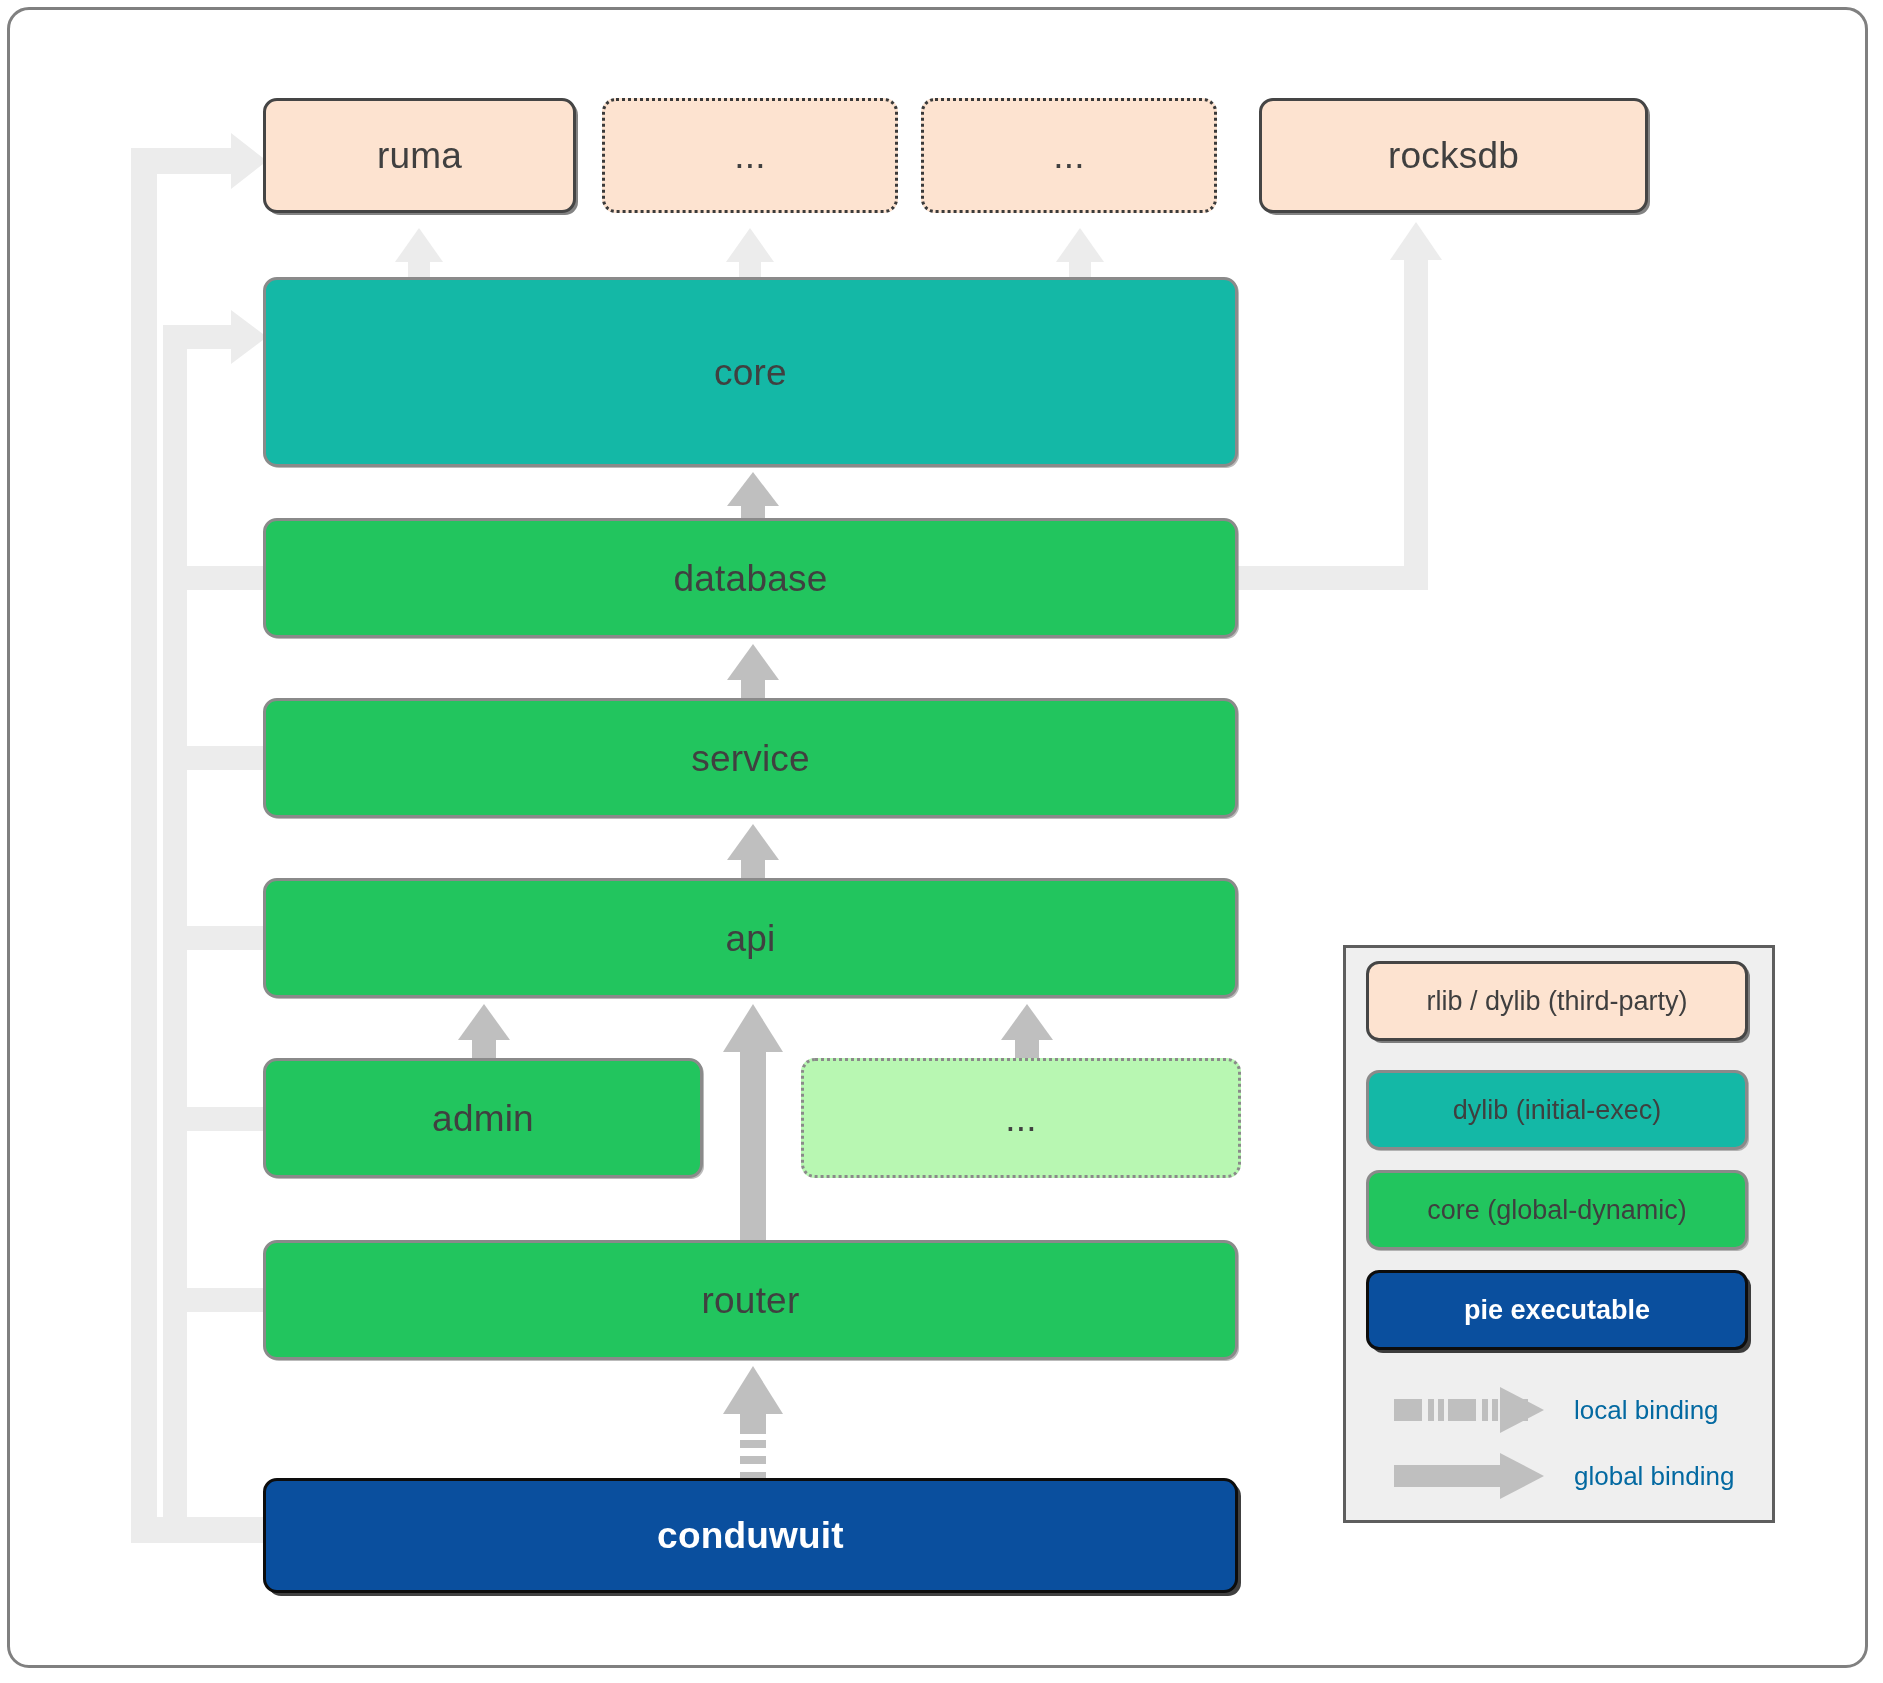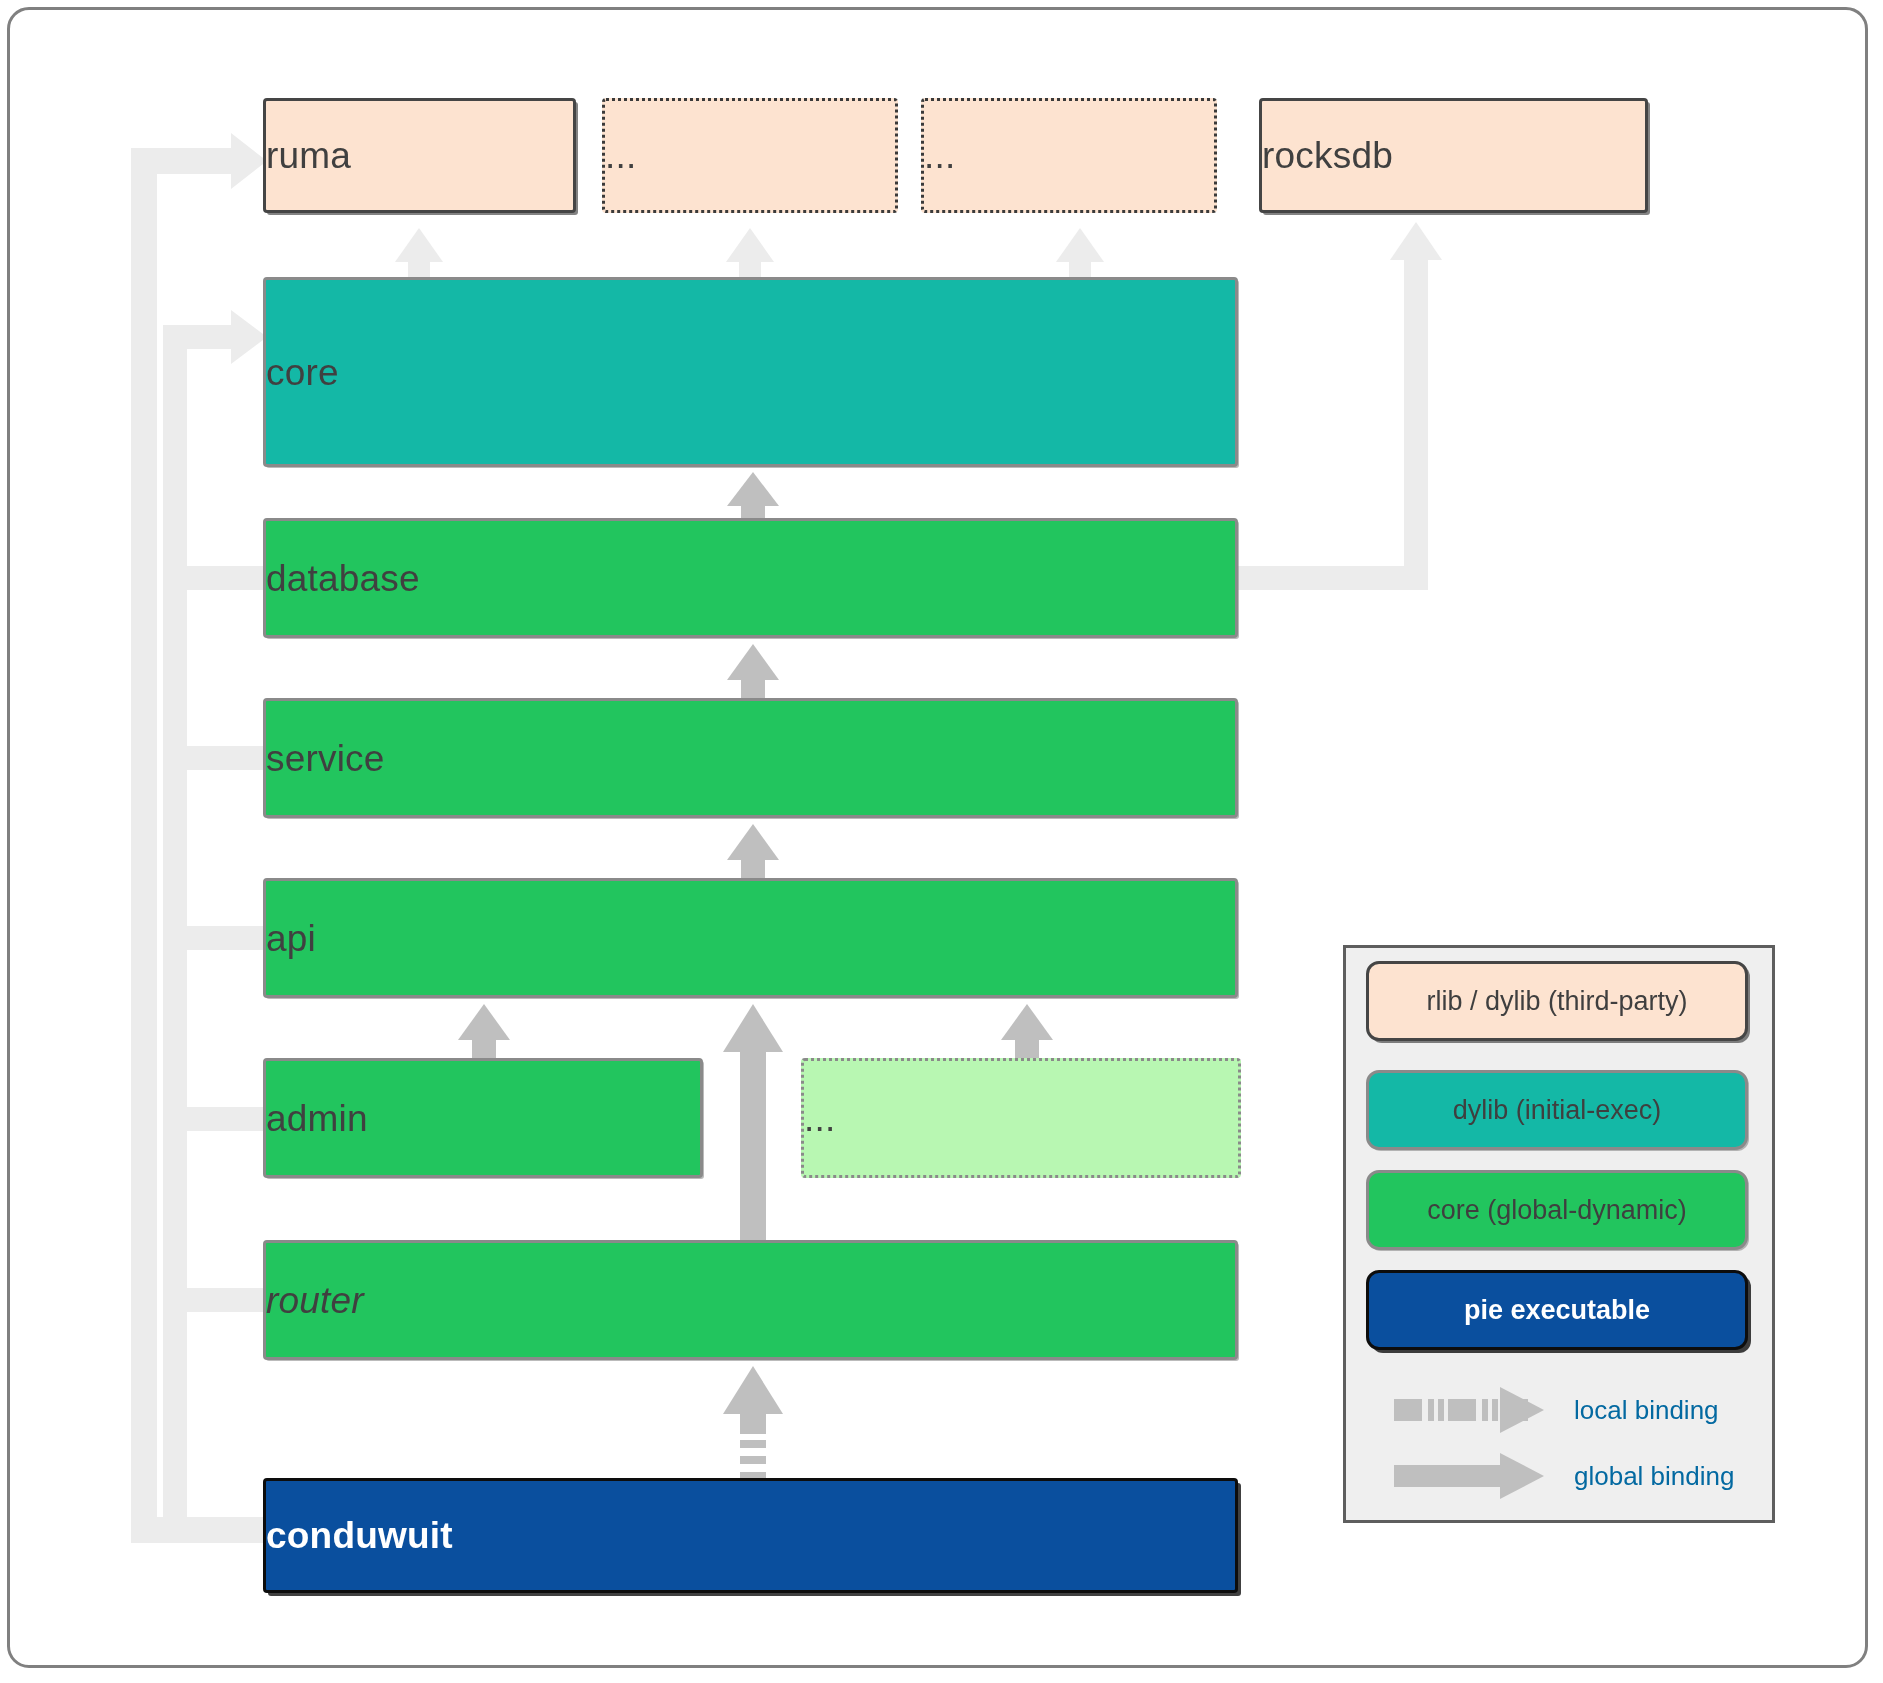--- a/index.html
+++ b/index.html
@@ -11,22 +11,22 @@
 
   
   .frame{
     position:absolute;left:7px;top:7px;width:1861px;height:1661px;
     border:3px solid #808080;border-radius:22px;background:#fff;box-sizing:border-box;
   }
 
   
   .node{
     position:absolute;box-sizing:border-box;
-    display:flex;align-items:center;
-    border-radius:4px;
+    display:flex;align-items:center;justify-content:center;
+    border-radius:14px;
     font-size:37px;color:#404040;
     letter-spacing:.2px;
     z-index:6;
   }
   .node .lbl{pointer-events:none;line-height:1;}
 
   
   .n-orange{
     background:#fde3d0;border:3px solid #454545;
     box-shadow:3px 3px 0 -1px rgba(30,30,30,.55);
@@ -207,21 +207,21 @@
   </div>
 
   <div class="node n-green" style="left:263px;top:1058px;width:440px;height:120px;">
     <span class="lbl">admin</span>
   </div>
 
   <div class="node n-green-dotted" style="left:801px;top:1058px;width:440px;height:120px;">
     <span class="lbl">...</span>
   </div>
 
-  <div class="node n-green" style="left:263px;top:1240px;width:975px;height:120px;font-style:italic;">
+  <div class="node n-green" style="left:263px;top:1240px;width:975px;height:120px;">
     <span class="lbl">router</span>
   </div>
 
   <div class="arrow-up" style="left:723px;top:1366px;width:60px;height:110px;">
     <div class="head" style="border-width:0 30px 48px 30px;border-bottom-color:#bfbfbf;"></div>
   </div>
   <div class="seg-d" style="left:740px;top:1414px;width:26px;height:20px;"></div>
   <div class="seg-d" style="left:740px;top:1440px;width:26px;height:8px;"></div>
   <div class="seg-d" style="left:740px;top:1456px;width:26px;height:8px;"></div>
   <div class="seg-d" style="left:740px;top:1472px;width:26px;height:44px;"></div>

